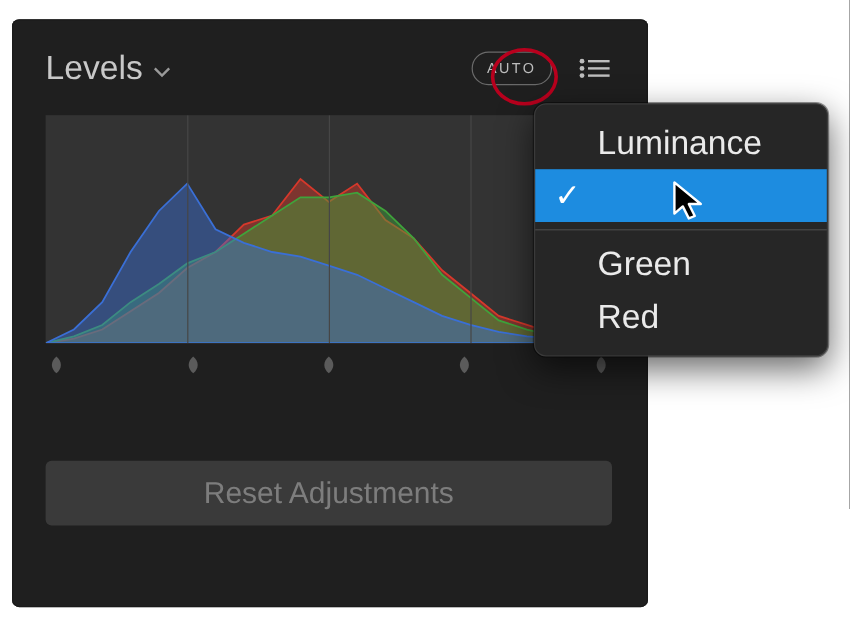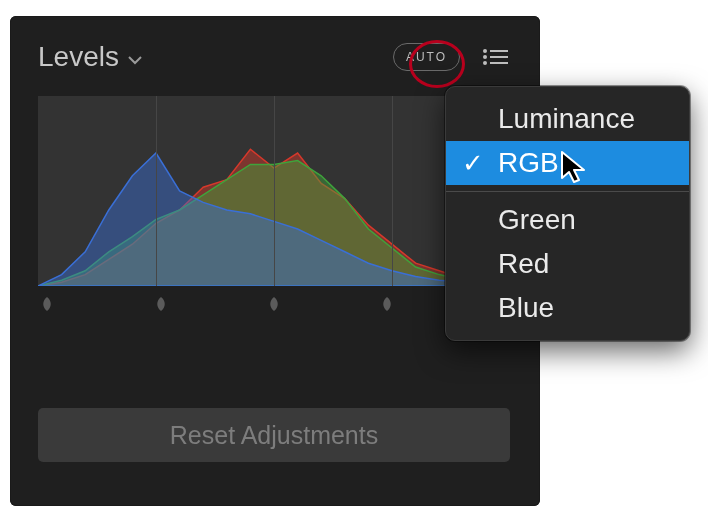--- a/index.html
+++ b/index.html
@@ -88,21 +88,21 @@
   .dot {
     position: absolute;
     width: 20px; height: 20px;
     top: 4px;
     transform: translateX(-50%);
     cursor: grab;
   }
   .dot svg { display:block; }
 
   .reset-btn {
-    margin-top: 88px;
+    margin-top: 64px;
     width: 472px;
     height: 54px;
     line-height: 54px;
     text-align: center;
     background: #3a3a3a;
     color: #7d7d7d;
     font-size: 25px;
     border-radius: 5px;
     cursor: pointer;
   }
@@ -221,31 +221,27 @@
 </div>
 
 <div class="red-ring" id="red-ring" style="left: 409px; top: 40px; width: 56px; height: 48px;"></div>
 
 <div class="popup" id="popup">
     <div class="menu-item">
       <span>Luminance</span>
     </div>
     <div class="menu-item selected">
       <span class="menu-check">✓</span>
-      <span>RGB</span>
     </div>
     <div class="menu-sep"></div>
     <div class="menu-item">
       <span>Green</span>
     </div>
     <div class="menu-item">
       <span>Red</span>
-    </div>
-    <div class="menu-item">
-      <span>Blue</span>
     </div>
   </div>
 
 <div class="cursor">
   <svg width="28" height="34" viewBox="0 0 28 34">
     <path d="M2 2 L2 28 L9 22 L14 32 L19 30 L14 20 L24 20 Z" fill="#000" stroke="#fff" stroke-width="2" stroke-linejoin="round"></path>
   </svg>
 </div>
 
 </body></html>

